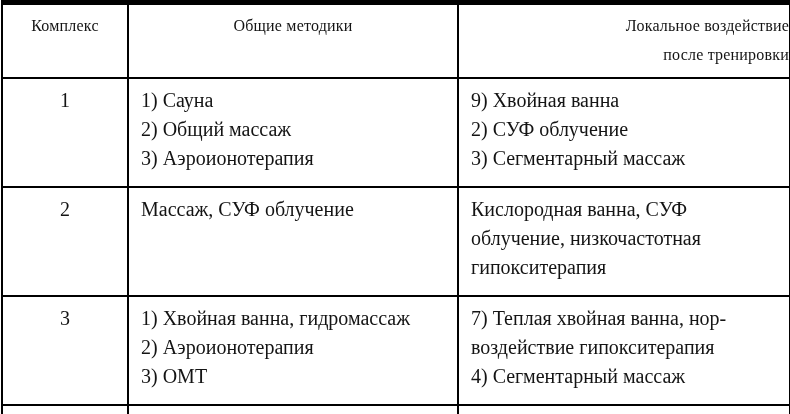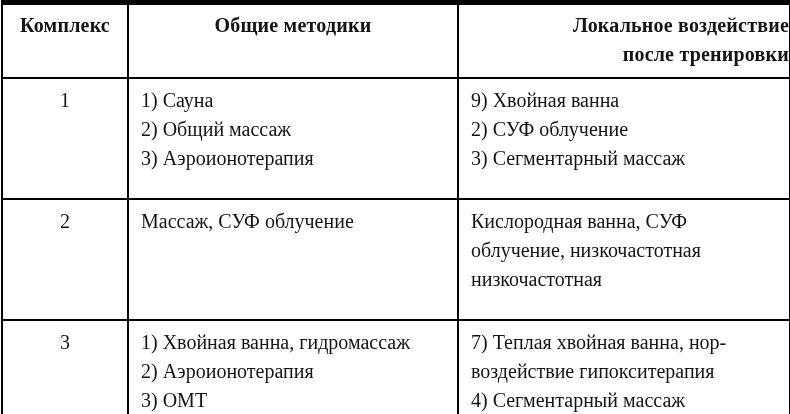--- a/index.html
+++ b/index.html
@@ -28,38 +28,38 @@
   col.c2 { width: 330px; }
   col.c3 { width: 332px; }
   th, td {
     border: 2px solid #000;
     vertical-align: top;
     padding: 0;
     overflow: hidden;
   }
   th {
     height: 66px;
-    font-weight: bold;
-    font-size: 20px;
+    font-weight: normal;
+    font-size: 16px;
     line-height: 29px;
     text-align: center;
     padding-top: 6px;
     letter-spacing: 0.2px;
   }
   td {
     font-size: 20px;
     line-height: 29px;
   }
   td.num {
     text-align: center;
     padding-top: 7px;
   }
   td.cell {
     text-align: left;
-    padding: 7px 8px 16px 12px;
+    padding: 7px 8px 4px 12px;
   }
   tr.r-tall td { height: 96px; }
   tr.r-short td { height: 42px; }
   .line { white-space: nowrap; }
   th .line { text-align: right; }
 </style>
 </head>
 <body>
 
 <div class="table-wrap">
@@ -94,21 +94,21 @@
           </td>
       </tr>
       <tr class="r-tall">
         <td class="num">2</td>
         <td class="cell">
             <div class="line">Массаж, СУФ облучение</div>
           </td>
         <td class="cell">
             <div class="line">Кислородная ванна, СУФ</div>
             <div class="line">облучение, низкочастотная</div>
-            <div class="line">низкочастотная</div>
+            <div class="line">гипокситерапия</div>
           </td>
       </tr>
       <tr class="r-tall">
         <td class="num">3</td>
         <td class="cell">
             <div class="line">1) Хвойная ванна, гидромассаж</div>
             <div class="line">2) Аэроионотерапия</div>
             <div class="line">3) ОМТ</div>
           </td>
         <td class="cell">

